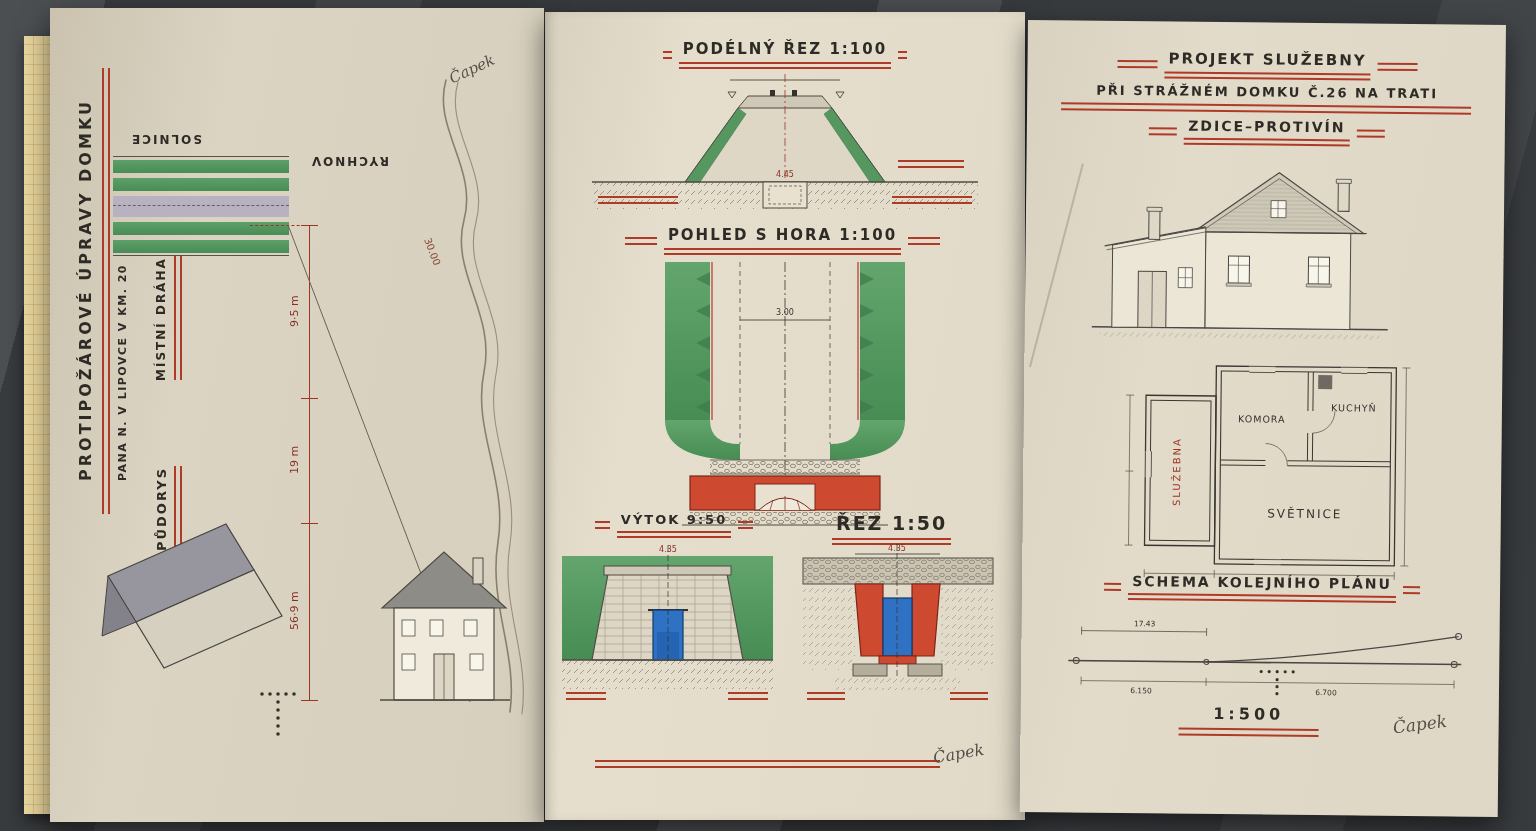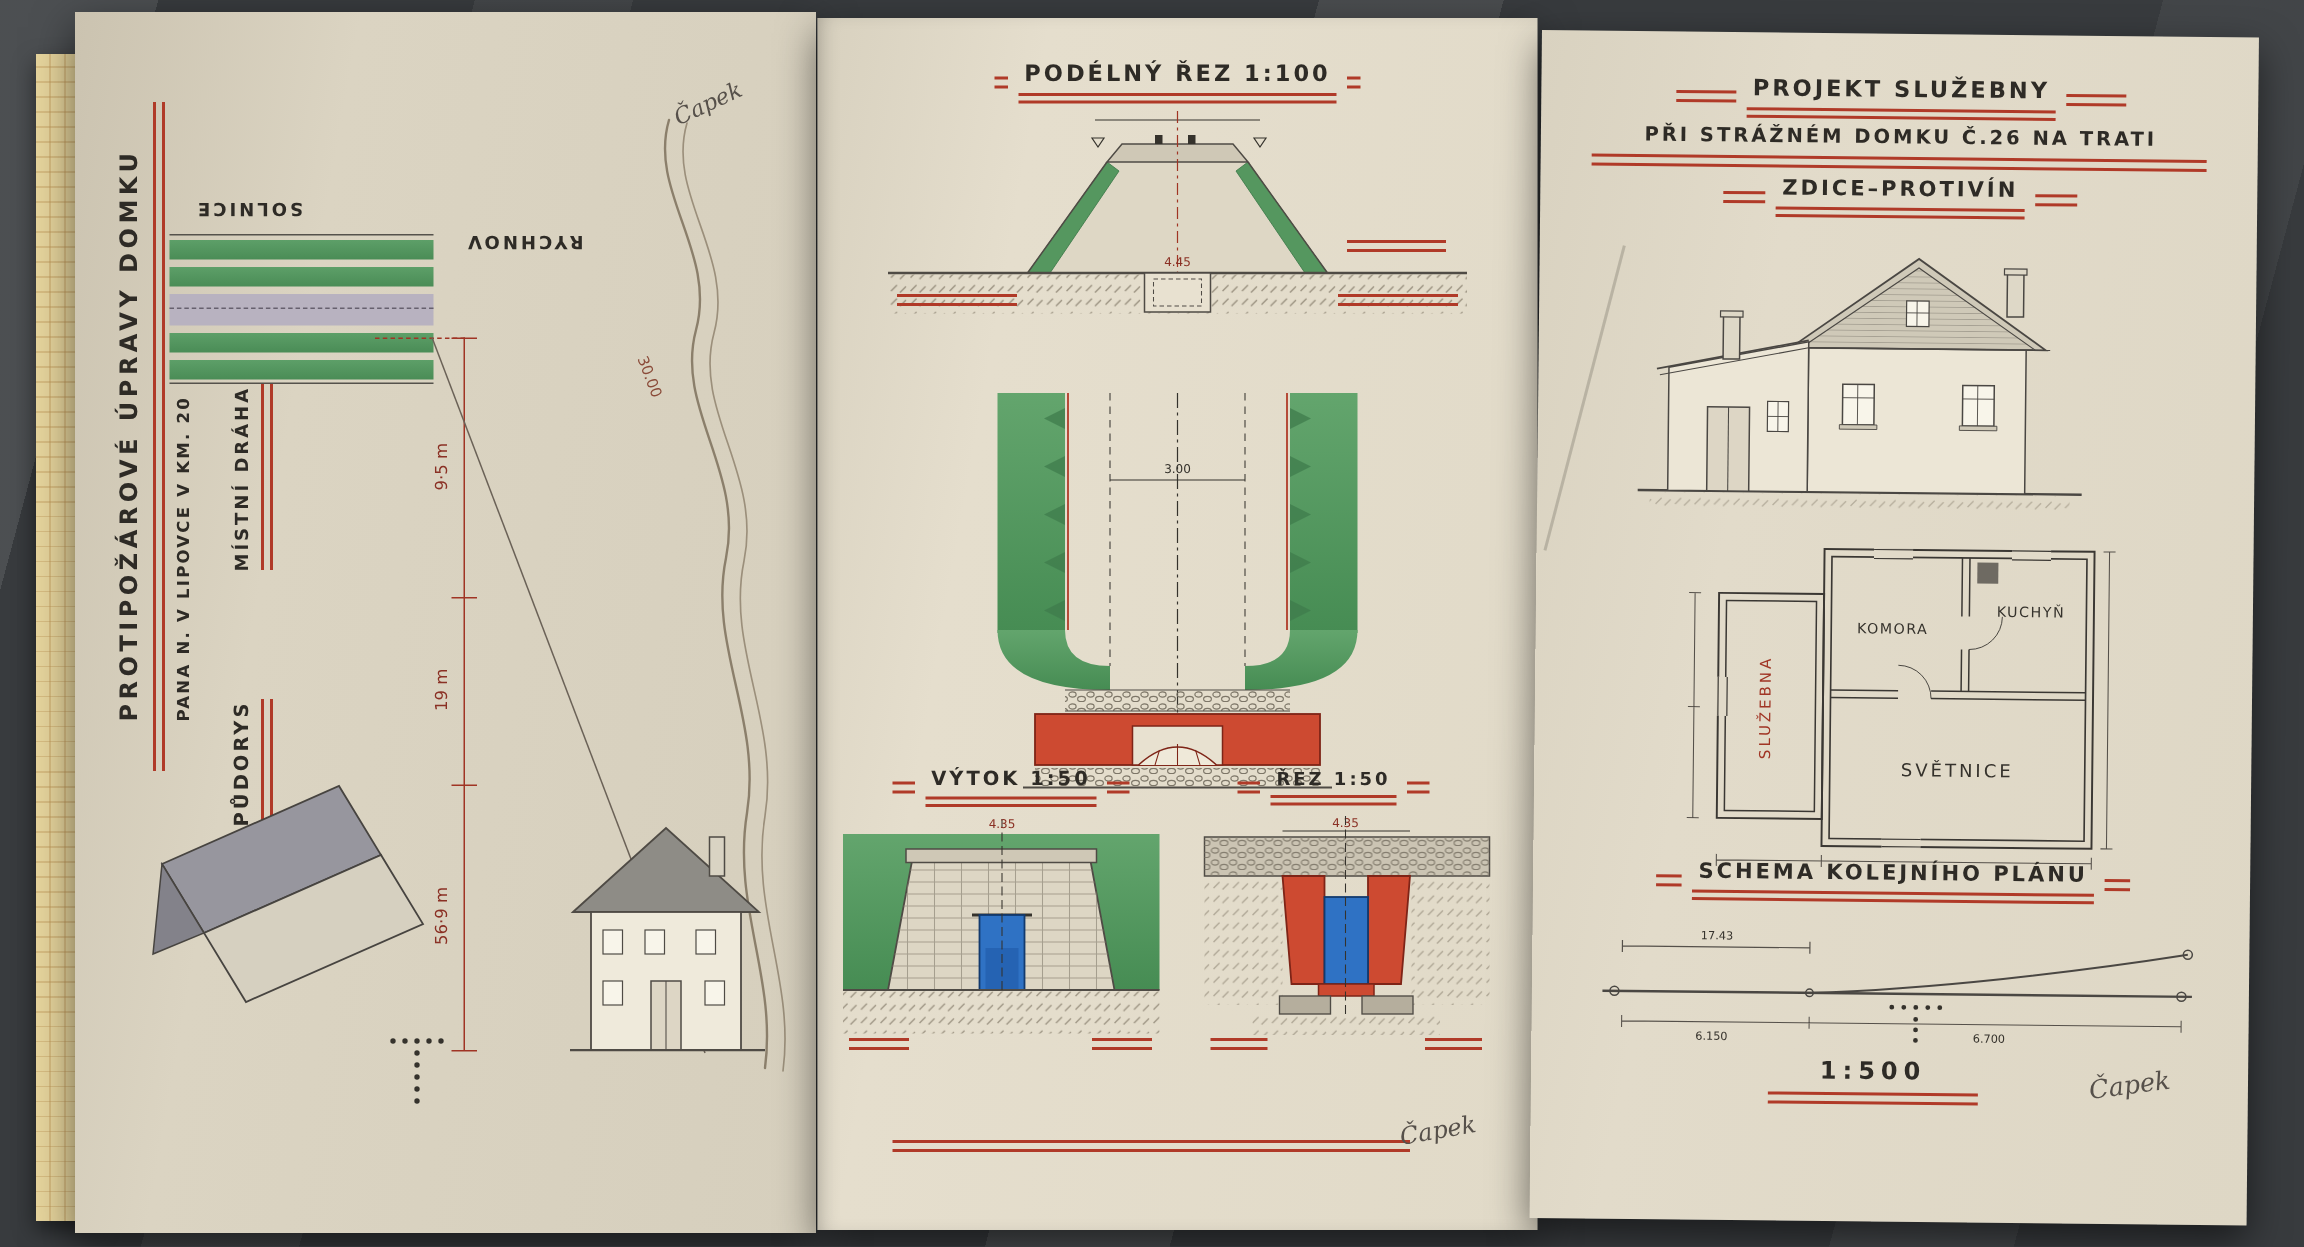--- a/index.html
+++ b/index.html
@@ -178,20 +178,25 @@
       <rect x="18" y="126" width="80" height="2"></rect>
         <rect x="18" y="132" width="80" height="2"></rect>
       <rect x="312" y="126" width="80" height="2"></rect>
         <rect x="312" y="132" width="80" height="2"></rect>
       <rect x="318" y="90" width="66" height="2"></rect>
         <rect x="318" y="96" width="66" height="2"></rect>
     </g>
     <text x="205" y="107" font-size="8" fill="#8a3024" text-anchor="middle">4.45</text>
   </svg>
 
+  <div class="deco" style="left:80px;top:214px;width:315px">
+    <div class="bar"></div>
+    <div class="lbl" style="font-size:15px">POHLED S HORA 1:100</div>
+    <div class="bar"></div>
+  </div>
 
   <svg style="left:95px;top:248px" width="290" height="266" viewBox="0 0 290 266">
     <rect x="25" y="2" width="45" height="160" fill="url(#grn)"></rect>
     <rect x="220" y="2" width="45" height="160" fill="url(#grn)"></rect>
     <path d="M25,160 Q25,200 100,200 L100,184 Q70,184 70,160 Z" fill="url(#grn)"></path>
     <path d="M265,160 Q265,200 190,200 L190,184 Q220,184 220,160 Z" fill="url(#grn)"></path>
     <g fill="#3f7c4c" opacity=".75">
       <polygon points="70,12 70,26 56,19"></polygon>
         <polygon points="70,44 70,58 56,51"></polygon>
         <polygon points="70,76 70,90 56,83"></polygon>
@@ -216,26 +221,26 @@
     <rect x="50" y="216" width="190" height="34" fill="#cd4a31" stroke="#7e2417" stroke-width="1.2"></rect>
     <rect x="115" y="224" width="60" height="26" fill="#e8e1d0" stroke="#7e2417" stroke-width="1"></rect>
     <path d="M119,250 Q145,226 171,250" fill="#efe9d9" stroke="#7e2417" stroke-width="1"></path>
     <path d="M133,240 L130,250 M145,236 L145,250 M157,240 L160,250" stroke="#7e2417" stroke-width=".7" fill="none"></path>
     <rect x="50" y="252" width="190" height="12" fill="url(#peb)"></rect>
     <line x1="42" y1="265" x2="248" y2="265" stroke="#4f4b45" stroke-width="1.2"></line>
   </svg>
 
   <div class="deco" style="left:50px;top:500px;width:158px">
     <div class="bar"></div>
-    <div class="lbl" style="font-size:13px">VÝTOK 1:50</div>
+    <div class="lbl" style="font-size:13px">VÝTOK 9:50</div>
     <div class="bar"></div>
   </div>
   <div class="deco" style="left:280px;top:500px;width:128px">
     <div class="bar"></div>
-    <div class="lbl" style="font-size:12px">ŘEZ 1:50</div>
+    <div class="lbl" style="font-size:19px">ŘEZ 1:50</div>
     <div class="bar"></div>
   </div>
 
   <svg style="left:15px;top:528px" width="215" height="165" viewBox="0 0 215 165">
     <rect x="2" y="16" width="211" height="104" fill="url(#grn)"></rect>
     <polygon points="48,34 167,34 183,120 32,120" fill="#ddd6c4" stroke="#4f4b45" stroke-width="1.2"></polygon>
     <polygon points="48,34 167,34 183,120 32,120" fill="url(#brick)" opacity=".7"></polygon>
     <rect x="44" y="26" width="127" height="9" fill="#cfc8b6" stroke="#4f4b45" stroke-width="1"></rect>
     <line x1="88" y1="70" x2="128" y2="70" stroke="#35322c" stroke-width="2"></line>
     <rect x="93" y="70" width="30" height="50" fill="#2f72c4" stroke="#123a6e" stroke-width="1.2"></rect>

